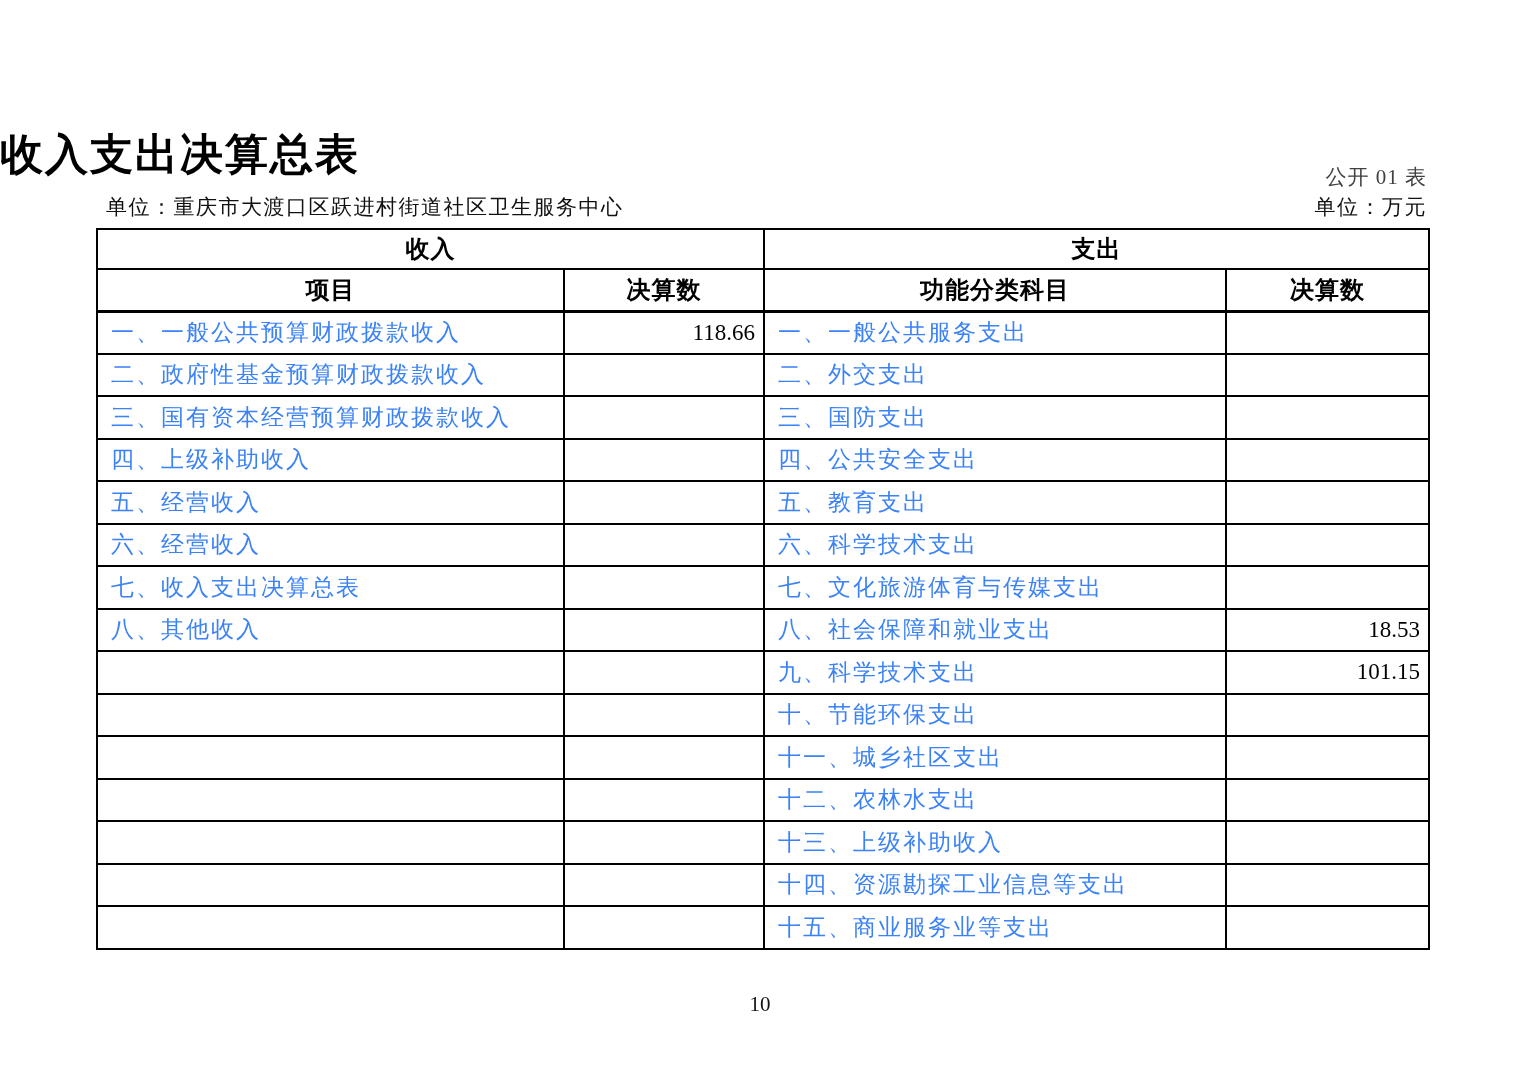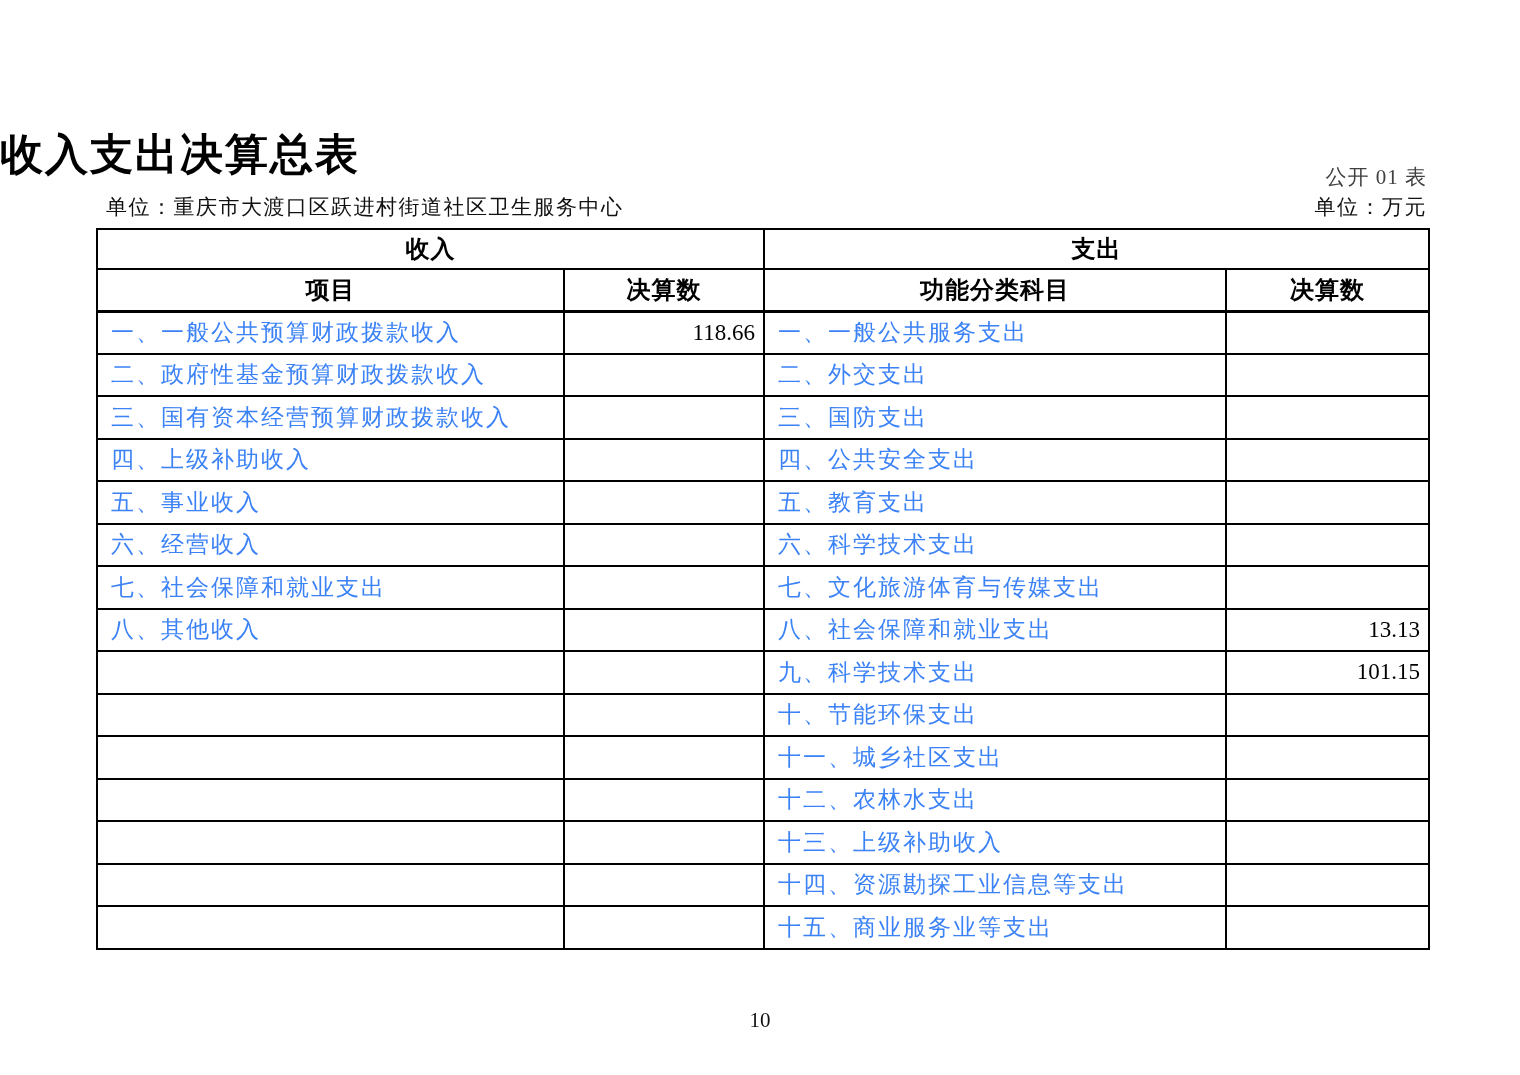--- a/index.html
+++ b/index.html
@@ -8,21 +8,21 @@
     position: relative;
     width: 1520px;
     height: 1075px;
     background: #ffffff;
     color: #000000;
     overflow: hidden;
     font-family: "Liberation Serif", serif;
   }
   .hei { font-family: "Liberation Sans", sans-serif; font-weight: bold; }
   .kai { font-family: "Liberation Serif", serif; }
-  .num { font-family: "Liberation Serif", serif; margin-top: 16px; }
+  .num { font-family: "Liberation Serif", serif; }
 
   .doc-title {
     position: absolute;
     top: 102px;
     left: 0;
     width: 100%;
     text-align: left;
     font-size: 43px;
     letter-spacing: 2px;
     color: #000;
@@ -150,42 +150,42 @@
           <td class="item kai">三、国防支出</td>
           <td class="amount num"></td>
         </tr>
         <tr>
           <td class="item kai">四、上级补助收入</td>
           <td class="amount num"></td>
           <td class="item kai">四、公共安全支出</td>
           <td class="amount num"></td>
         </tr>
         <tr>
-          <td class="item kai">五、事业收入</td>
+          <td class="item kai">五、经营收入</td>
           <td class="amount num"></td>
           <td class="item kai">五、教育支出</td>
           <td class="amount num"></td>
         </tr>
         <tr>
           <td class="item kai">六、经营收入</td>
           <td class="amount num"></td>
           <td class="item kai">六、科学技术支出</td>
           <td class="amount num"></td>
         </tr>
         <tr>
-          <td class="item kai">七、社会保障和就业支出</td>
+          <td class="item kai">七、收入支出决算总表</td>
           <td class="amount num"></td>
           <td class="item kai">七、文化旅游体育与传媒支出</td>
           <td class="amount num"></td>
         </tr>
         <tr>
           <td class="item kai">八、其他收入</td>
           <td class="amount num"></td>
           <td class="item kai">八、社会保障和就业支出</td>
-          <td class="amount num">13.13</td>
+          <td class="amount num">18.53</td>
         </tr>
         <tr>
           <td class="item kai"></td>
           <td class="amount num"></td>
           <td class="item kai">九、科学技术支出</td>
           <td class="amount num">101.15</td>
         </tr>
         <tr>
           <td class="item kai"></td>
           <td class="amount num"></td>

